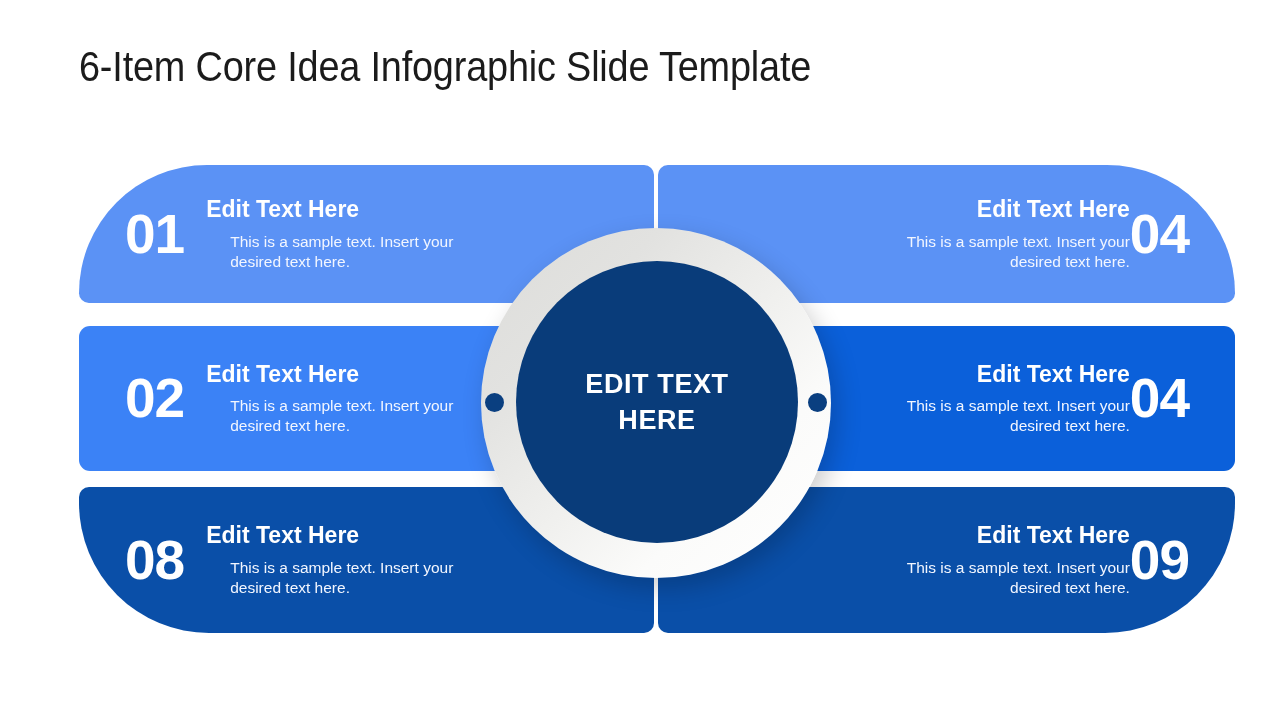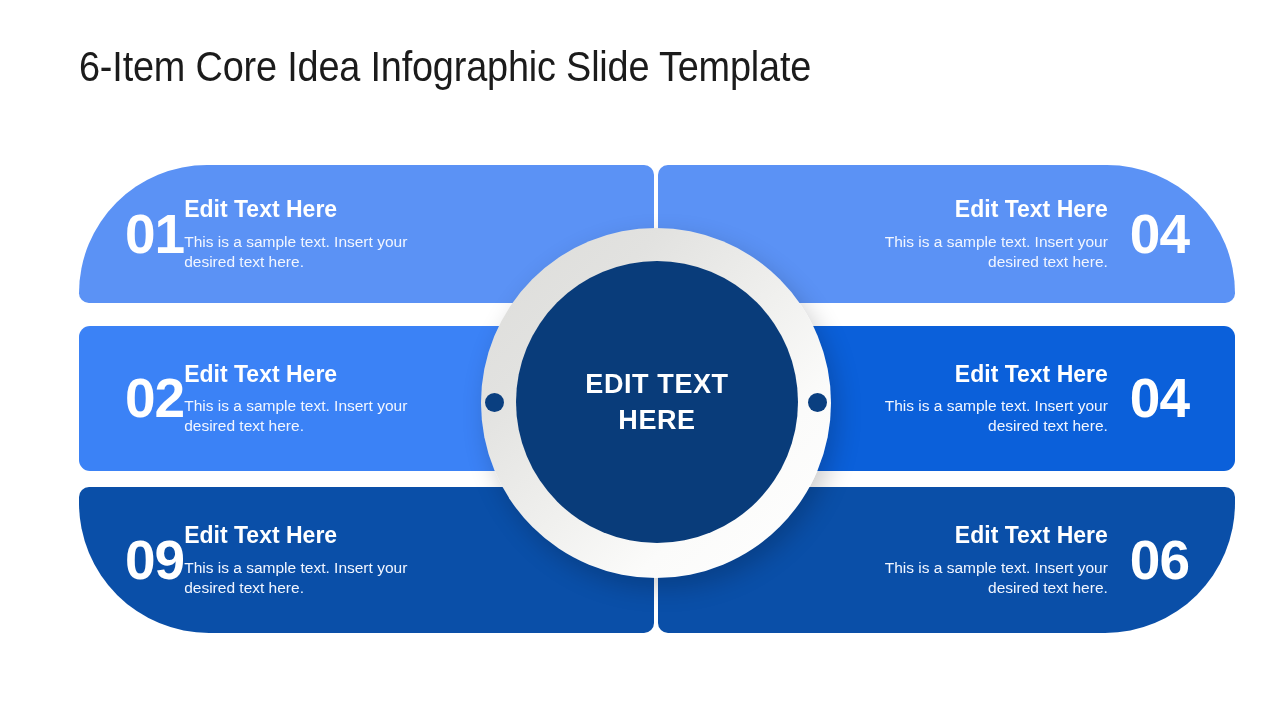--- a/index.html
+++ b/index.html
@@ -76,40 +76,41 @@
 
   .card-number {
     font-size: 55px;
     font-weight: 700;
     color: #ffffff;
     line-height: 1;
     letter-spacing: -1px;
     flex: 0 0 auto;
     font-family: "Liberation Sans", sans-serif;
   }
-  .card.left .card-number  { }
-  .card.right .card-number { margin-left: 22px; order: 2; }
+  .card.left .card-number  { margin-right: 22px; }
+  .card.right .card-number { order: 2; }
 
   .card-text { flex: 0 0 auto; width: 268px; }
   .card.right .card-text { order: 1; text-align: right; }
 
   .card-heading {
     font-size: 23px;
     font-weight: 700;
     color: #ffffff;
     line-height: 1.15;
     margin-bottom: 9px;
     font-family: "Liberation Sans", sans-serif;
   }
   .card-desc {
     font-size: 15.5px;
     font-weight: 400;
     color: #f2f6ff;
     line-height: 1.28;
     font-family: "Liberation Sans", sans-serif;
+    margin-left: 24px;
   }
 
   
   #hub {
     position: absolute;
     left: 465px;
     top: 228px;
     width: 350px;
     height: 350px;
     z-index: 20;
@@ -180,51 +181,51 @@
       <div class="card-number">02</div>
       <div class="card-text">
         <div class="card-heading">Edit Text Here</div>
         <div class="card-desc">This is a sample text. Insert your desired text here.</div>
       </div>
     </div>
   </div>
 
   <div class="card left row3 shape-bl" style="background: rgb(10, 79, 168);">
     <div class="card-inner">
+      <div class="card-number">08</div>
+      <div class="card-text">
+        <div class="card-heading">Edit Text Here</div>
+        <div class="card-desc">This is a sample text. Insert your desired text here.</div>
+      </div>
+    </div>
+  </div>
+
+  <div class="card right row1 shape-tr" style="background: rgb(91, 146, 245);">
+    <div class="card-inner">
+      <div class="card-number">04</div>
+      <div class="card-text">
+        <div class="card-heading">Edit Text Here</div>
+        <div class="card-desc">This is a sample text. Insert your desired text here.</div>
+      </div>
+    </div>
+  </div>
+
+  <div class="card right row2 shape-sq" style="background: rgb(11, 96, 218);">
+    <div class="card-inner">
+      <div class="card-number">04</div>
+      <div class="card-text">
+        <div class="card-heading">Edit Text Here</div>
+        <div class="card-desc">This is a sample text. Insert your desired text here.</div>
+      </div>
+    </div>
+  </div>
+
+  <div class="card right row3 shape-br" style="background: rgb(10, 79, 168);">
+    <div class="card-inner">
       <div class="card-number">09</div>
-      <div class="card-text">
-        <div class="card-heading">Edit Text Here</div>
-        <div class="card-desc">This is a sample text. Insert your desired text here.</div>
-      </div>
-    </div>
-  </div>
-
-  <div class="card right row1 shape-tr" style="background: rgb(91, 146, 245);">
-    <div class="card-inner">
-      <div class="card-number">04</div>
-      <div class="card-text">
-        <div class="card-heading">Edit Text Here</div>
-        <div class="card-desc">This is a sample text. Insert your desired text here.</div>
-      </div>
-    </div>
-  </div>
-
-  <div class="card right row2 shape-sq" style="background: rgb(11, 96, 218);">
-    <div class="card-inner">
-      <div class="card-number">04</div>
-      <div class="card-text">
-        <div class="card-heading">Edit Text Here</div>
-        <div class="card-desc">This is a sample text. Insert your desired text here.</div>
-      </div>
-    </div>
-  </div>
-
-  <div class="card right row3 shape-br" style="background: rgb(10, 79, 168);">
-    <div class="card-inner">
-      <div class="card-number">06</div>
       <div class="card-text">
         <div class="card-heading">Edit Text Here</div>
         <div class="card-desc">This is a sample text. Insert your desired text here.</div>
       </div>
     </div>
   </div>
 
   <div id="hub">
     <div id="hub-ring">
       <div class="hub-dot" id="hub-dot-left" style="background: rgb(10, 63, 128);"></div>

